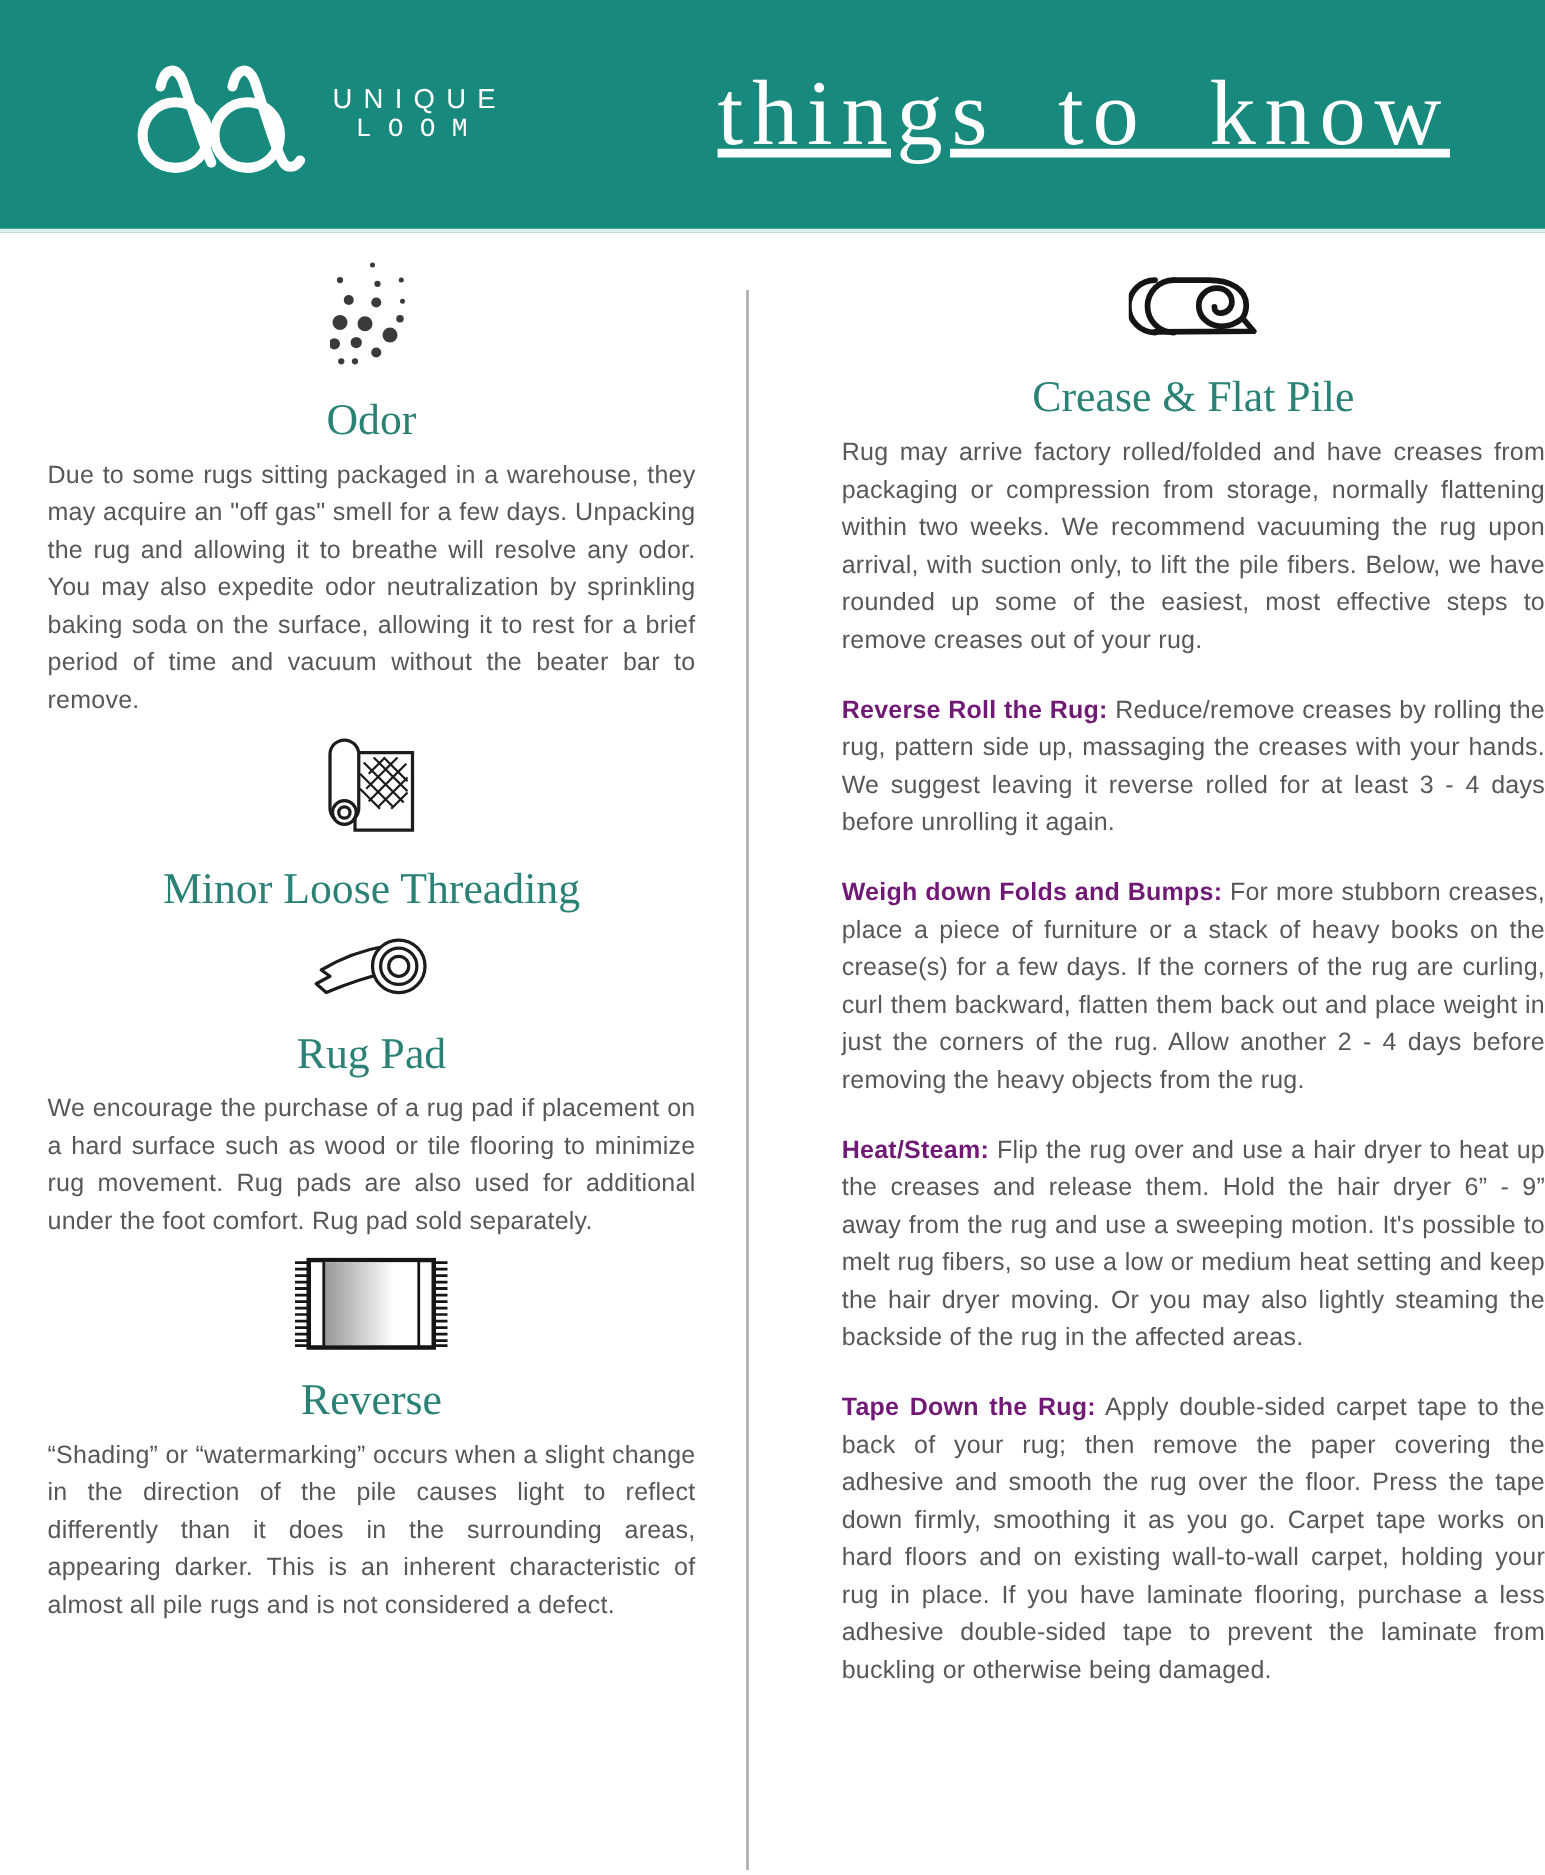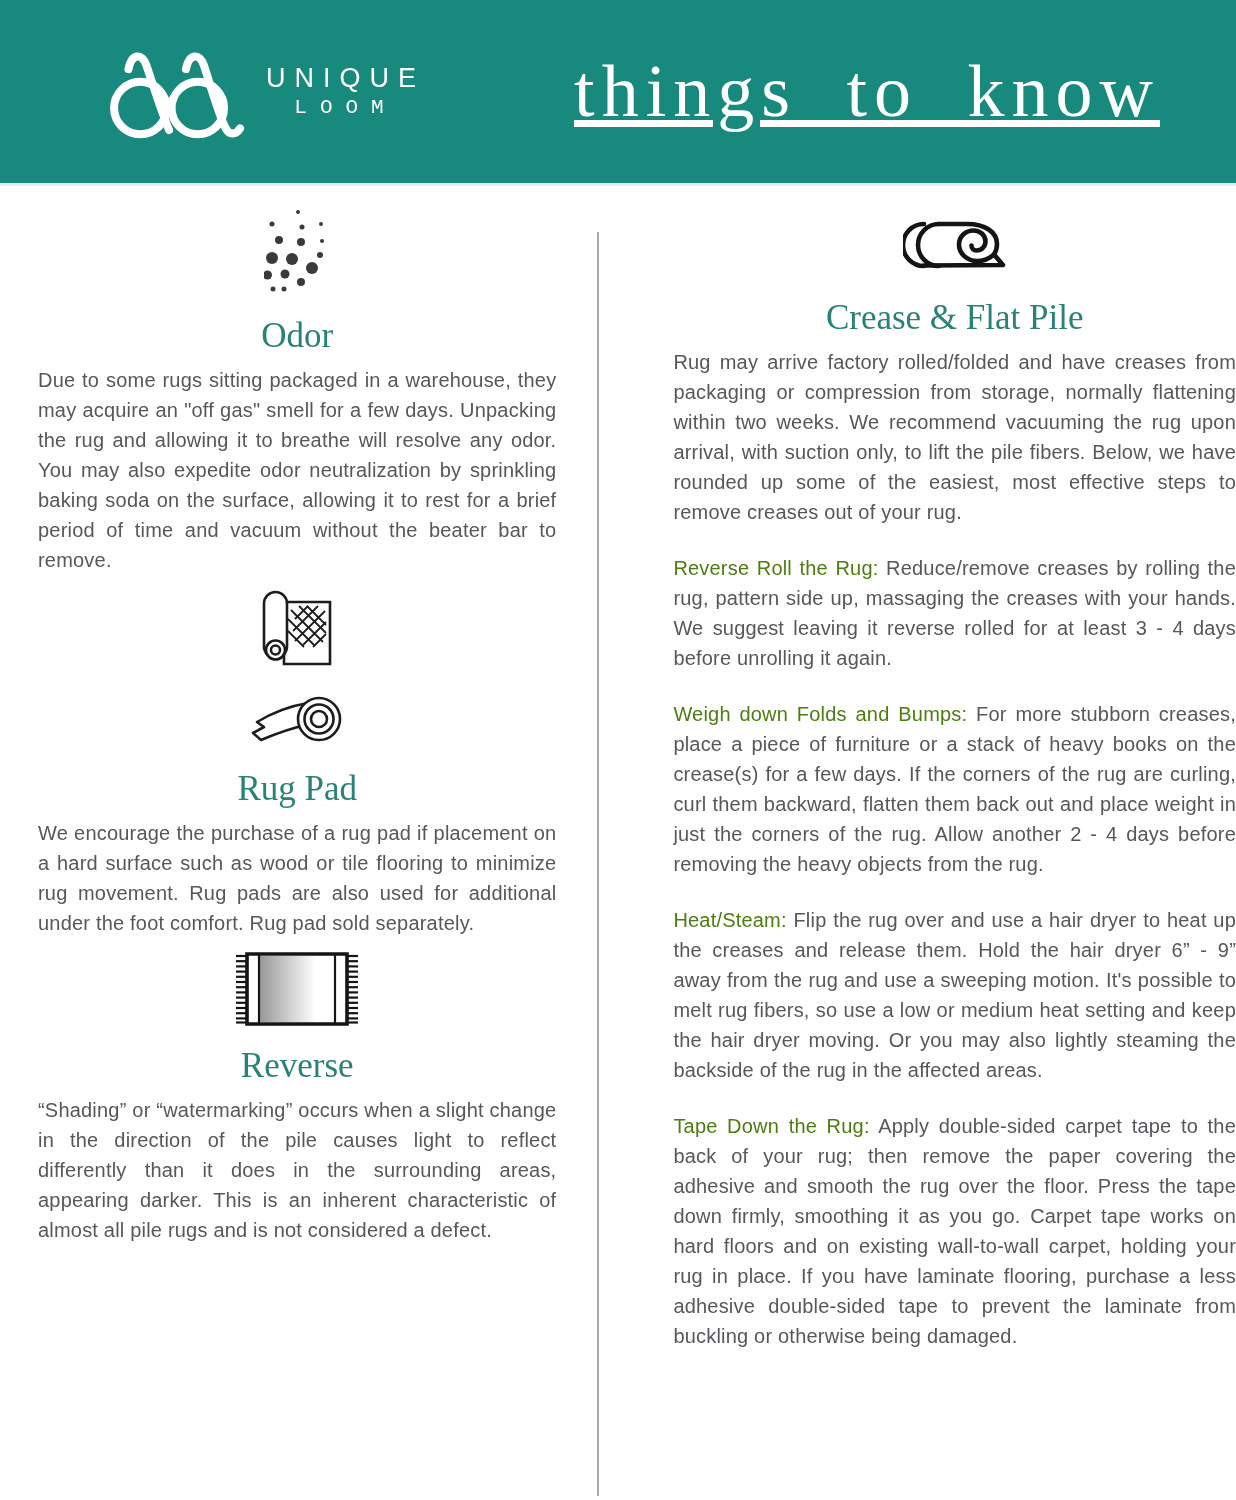--- a/index.html
+++ b/index.html
@@ -19,21 +19,21 @@
     display:flex;align-items:center;
     padding:0 76px 0 98px;
   }
   .logo-svg{width:148px;height:100px;flex:0 0 auto;}
   .brand{
     margin-left:20px;
     color:#ffffff;
     text-align:center;
     line-height:1.25;
   }
-  .brand .l1{font-size:27px;letter-spacing:9px;}
+  .brand .l1{font-size:22px;letter-spacing:9px;}
   .brand .l2{font-size:21px;letter-spacing:13px;font-family:Liberation Mono, monospace;}
   .doc-title{
     margin-left:auto;
     color:#ffffff;
     font-family:"Liberation Serif",serif;
     font-size:74px;
     letter-spacing:7px;
     word-spacing:24px;
     white-space:nowrap;
     text-decoration:underline;
@@ -68,21 +68,21 @@
   }
   p.body{
     margin:0;
     text-align:justify;
     font-size:20px;
     line-height:30px;
     color:#56575a;
     letter-spacing:0.2px;
   }
   p.tip{margin:26px 0 0 0;}
-  p.tip b{color:#4d7c0f;font-weight:normal;}
+  p.tip b{color:#701a75;font-weight:bold;}
   .ico{display:block;}
   .ico *{vector-effect:non-scaling-stroke;}
 </style>
 </head>
 <body>
 
 <div class="page">
 
   <div class="header">
     <svg class="logo-svg" viewBox="0 0 175 118">
@@ -148,20 +148,21 @@
                   <path d="M31,30 L57,56"></path>
                   <path d="M31,42 L47,58"></path>
                   <path d="M50,17 L69,36"></path>
               </g>
               <rect x="7" y="3" width="23" height="66" rx="11.5" fill="#ffffff"></rect>
               <circle cx="18.5" cy="61" r="9.5" fill="#ffffff"></circle>
               <circle cx="18.5" cy="61" r="4.5"></circle>
             </g>
           </svg>
         </div>
+        <h2 class="sec-title">Minor Loose Threading</h2>
       </div>
 
       <div class="section">
         <div class="icon-wrap">
           <svg class="ico" width="98" height="58" viewBox="0 0 98 58">
             <g stroke="#1c1c1e" stroke-width="2.6" stroke-linejoin="round">
               <path d="M60,12 C42,15 24,22 9,31 L16,36 L5,42 L13,49 C32,41 48,36 62,33 Z" fill="#ffffff"></path>
               <circle cx="71" cy="28" r="21" fill="#ffffff"></circle>
               <circle cx="71" cy="28" r="14.5" fill="none"></circle>
               <circle cx="71" cy="28" r="8" fill="none"></circle>

